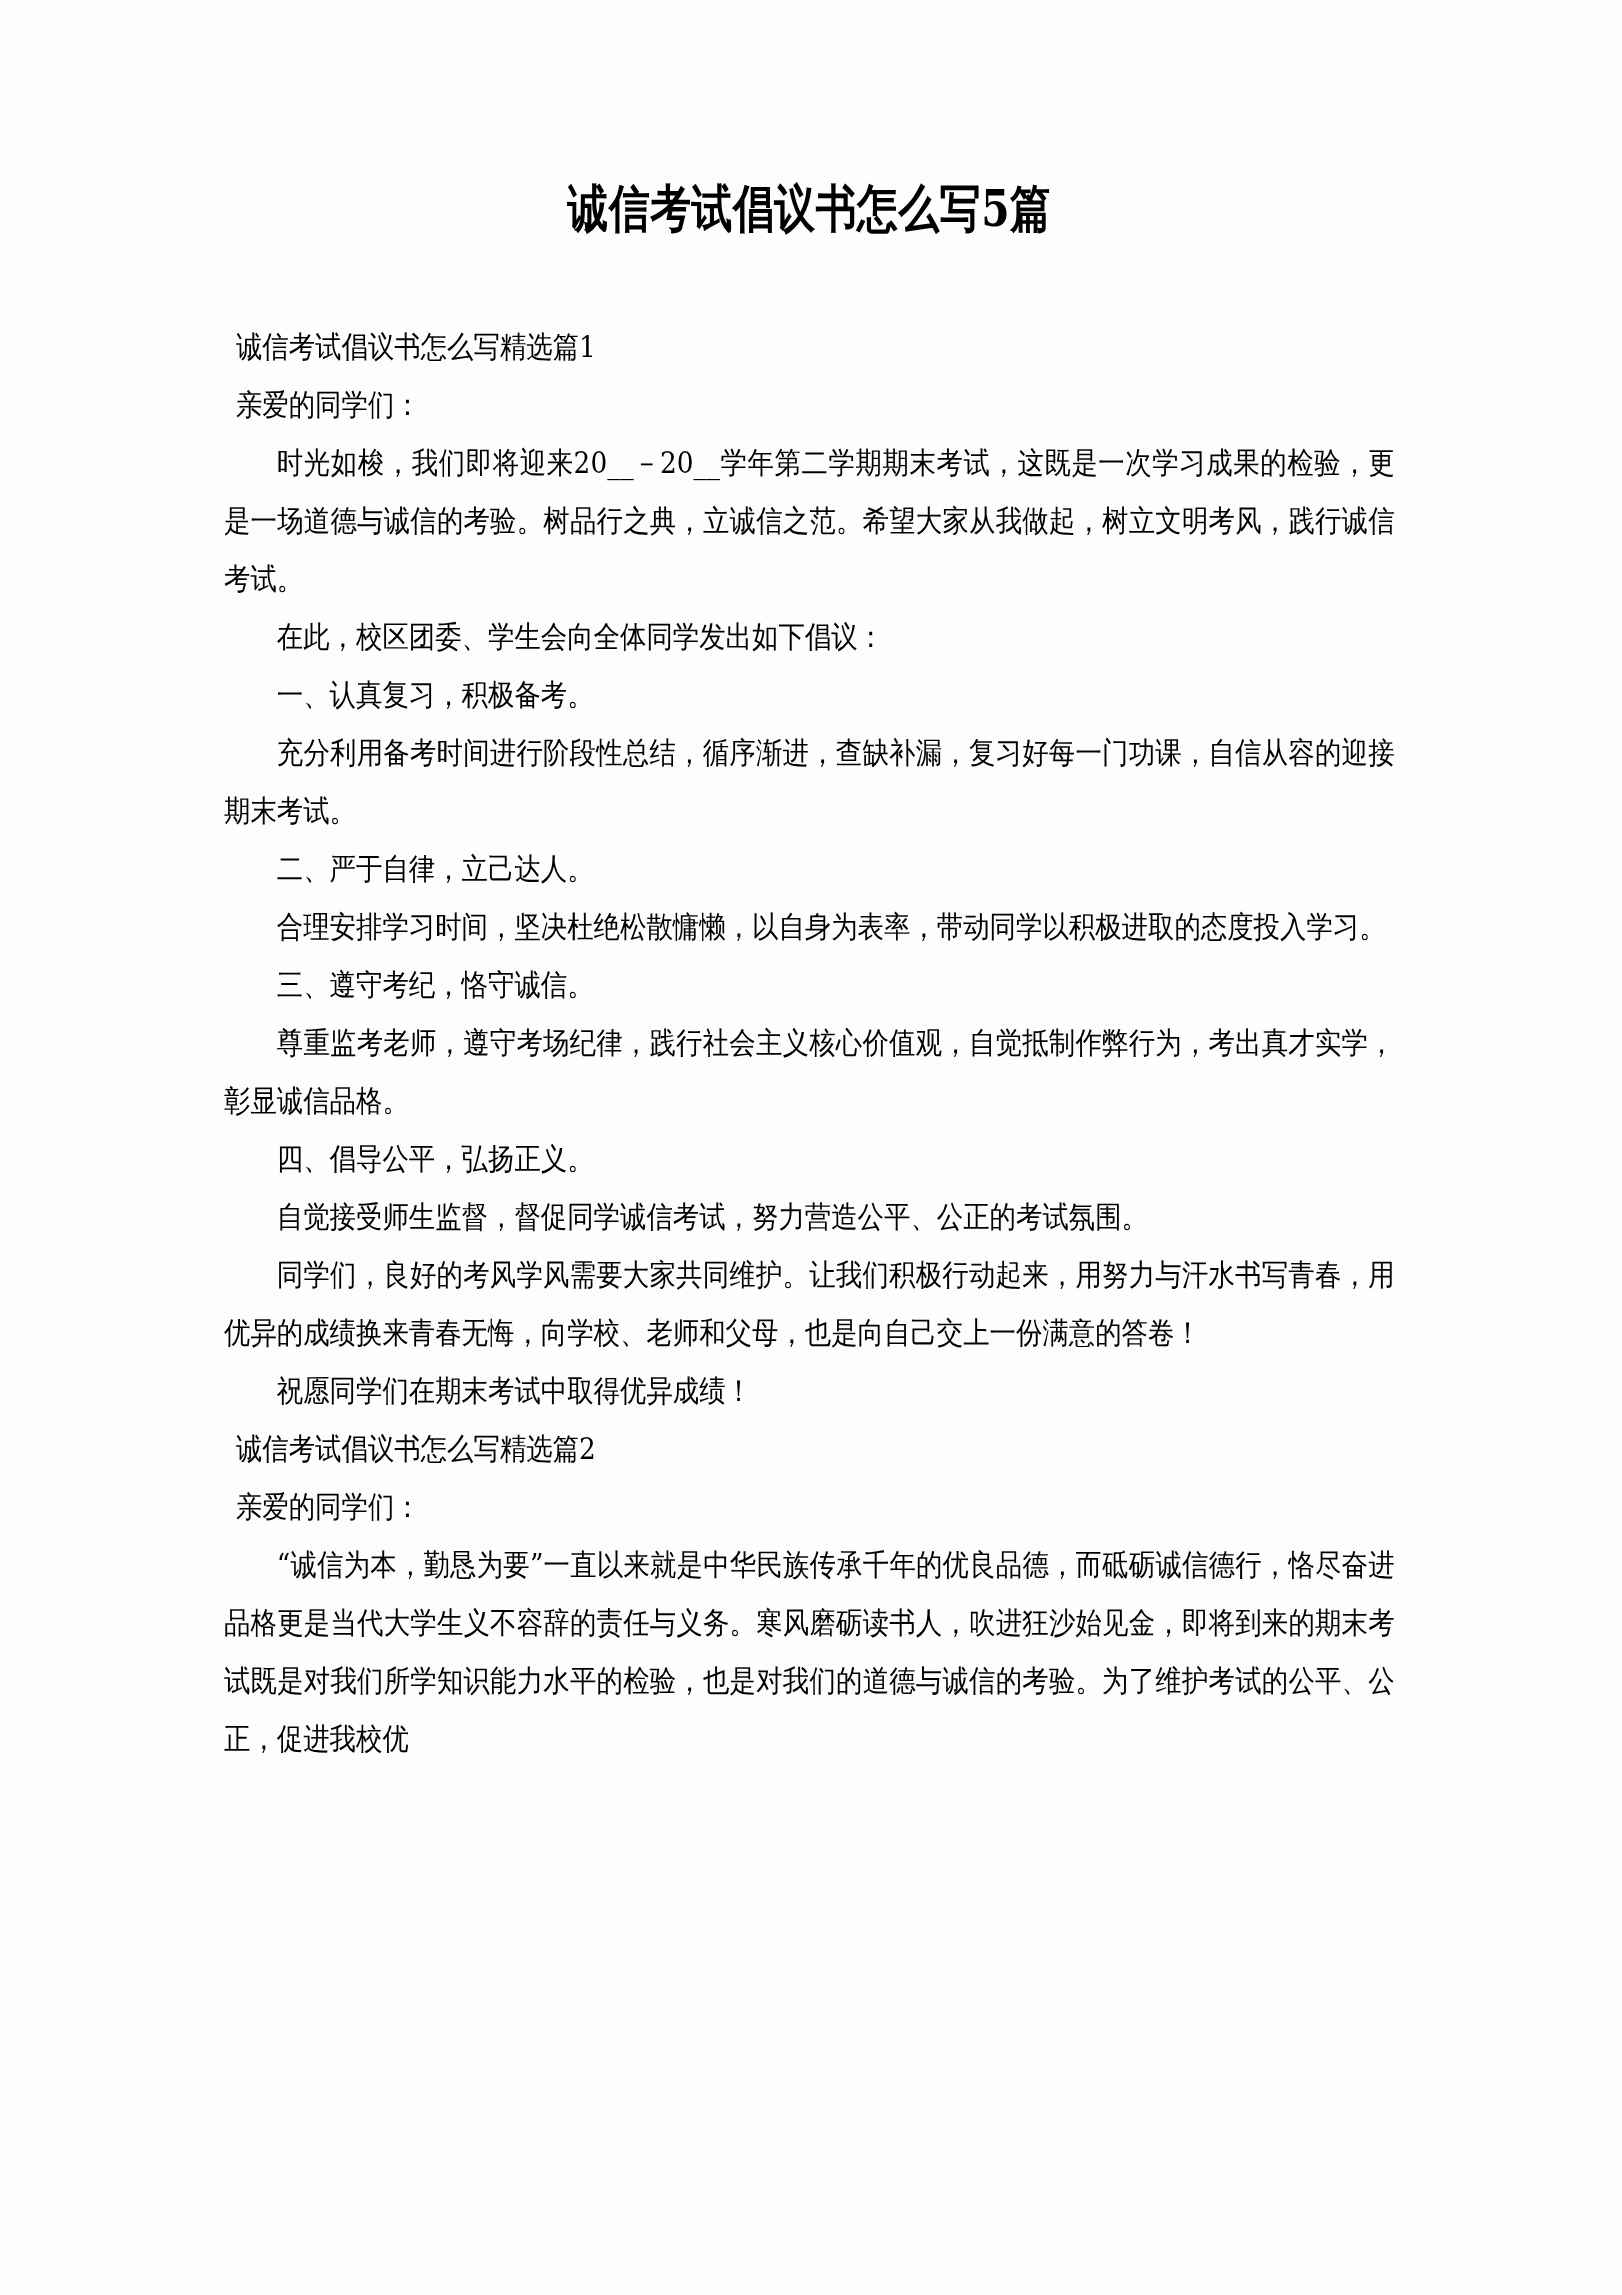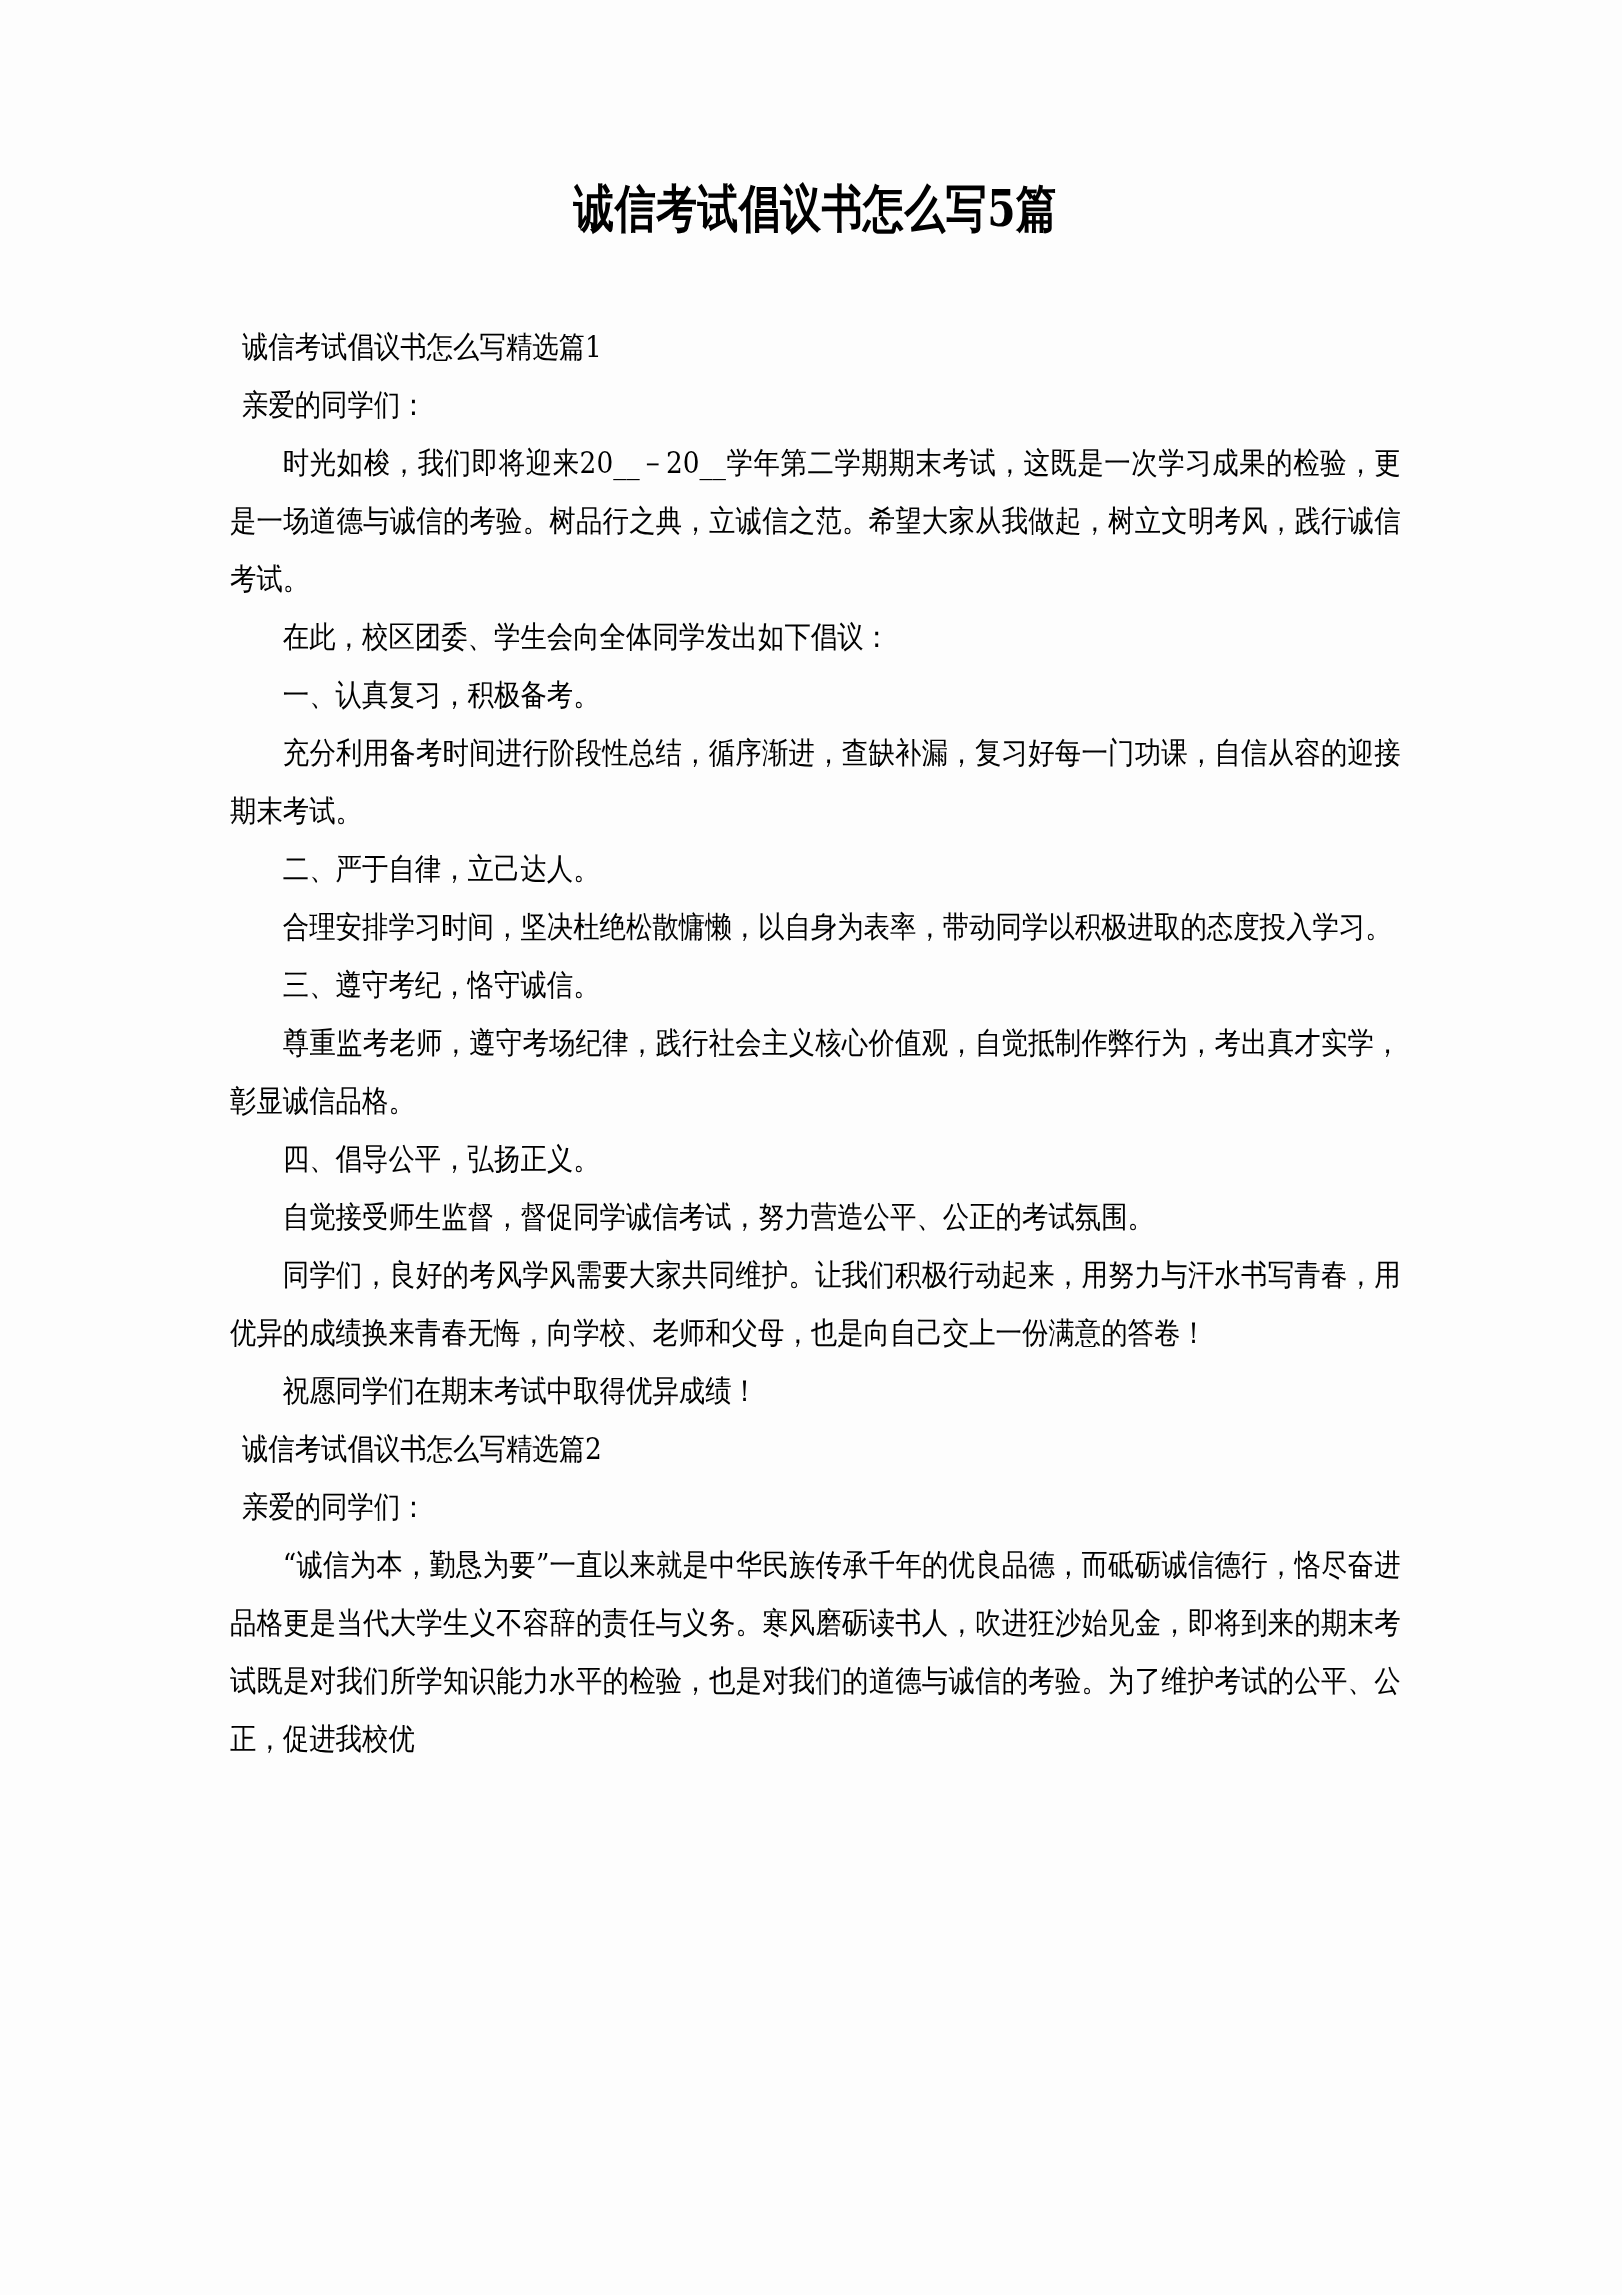--- a/index.html
+++ b/index.html
@@ -11,21 +11,21 @@
     position: relative;
     width: 1623px;
     height: 2295px;
     background: #fdfdfd;
     overflow: hidden;
     font-family: "DejaVu Serif", "Liberation Serif", serif;
     color: #000000;
   }
   .content {
     position: absolute;
-    left: 230px;
+    left: 224px;
     top: 0;
     width: 1171px;
   }
 
   
   .doc-title {
     text-align: center;
     font-size: 51px;
     font-weight: 700;
     line-height: 1.25;

